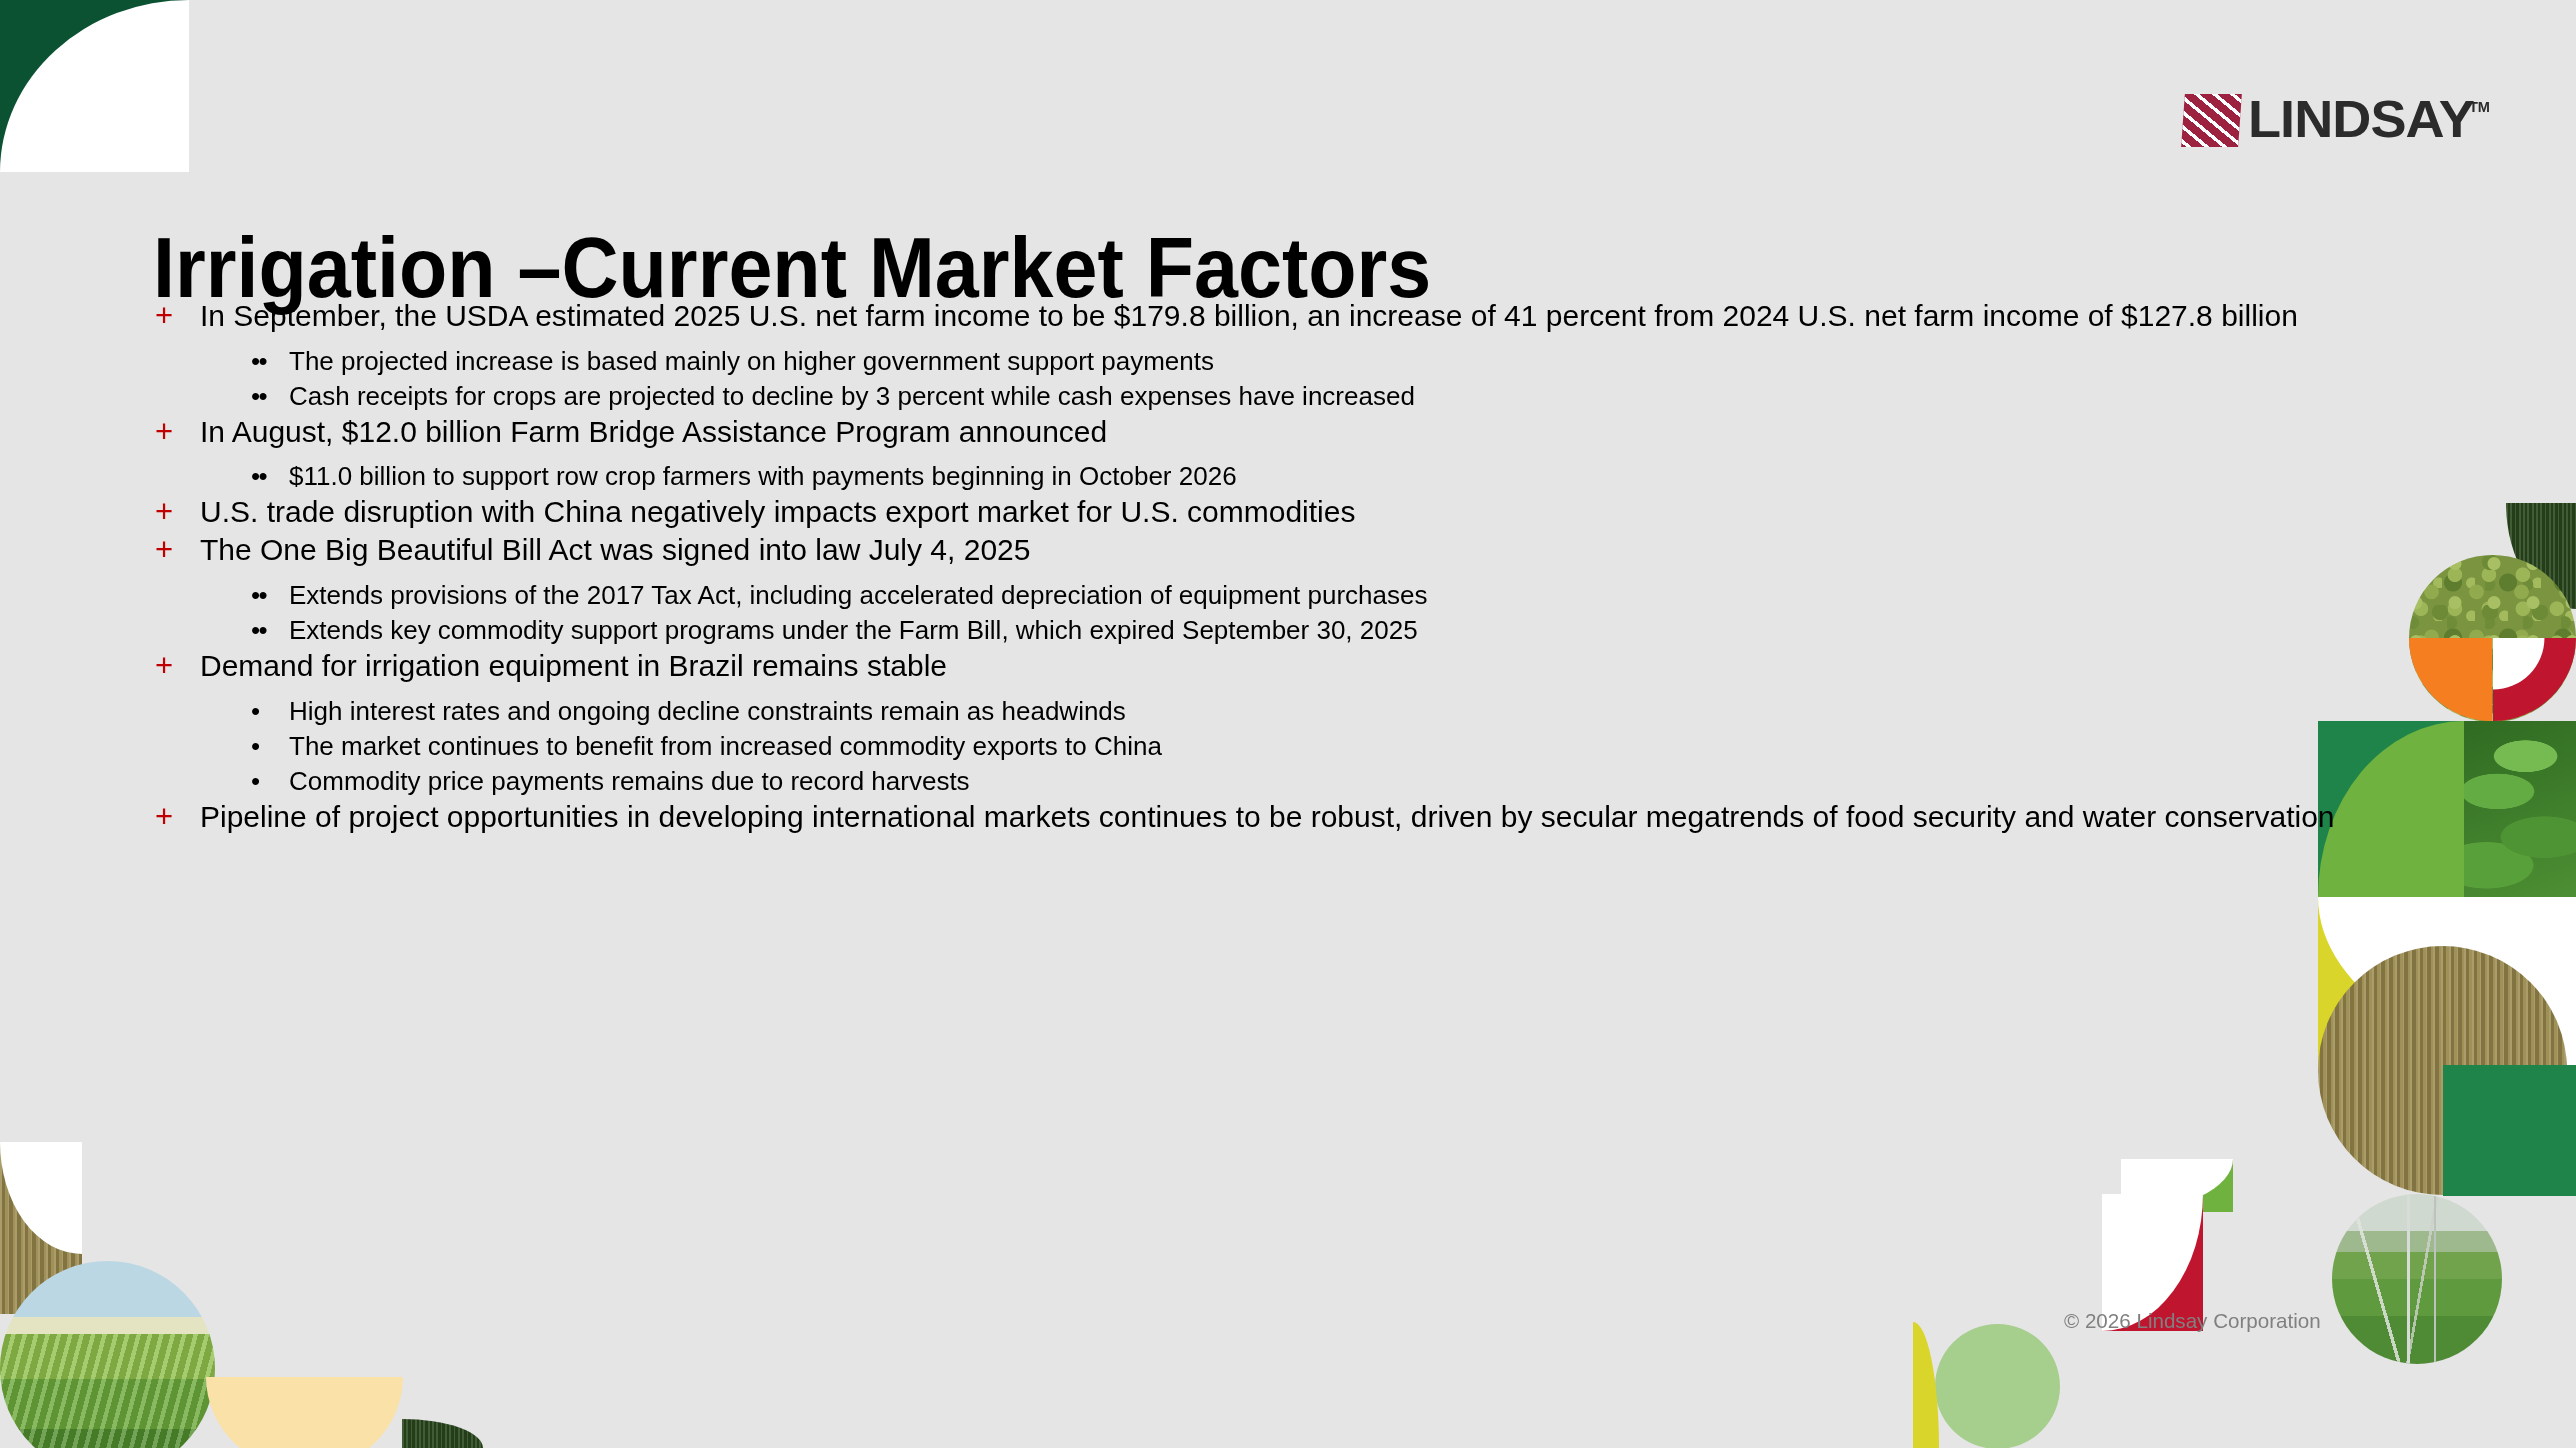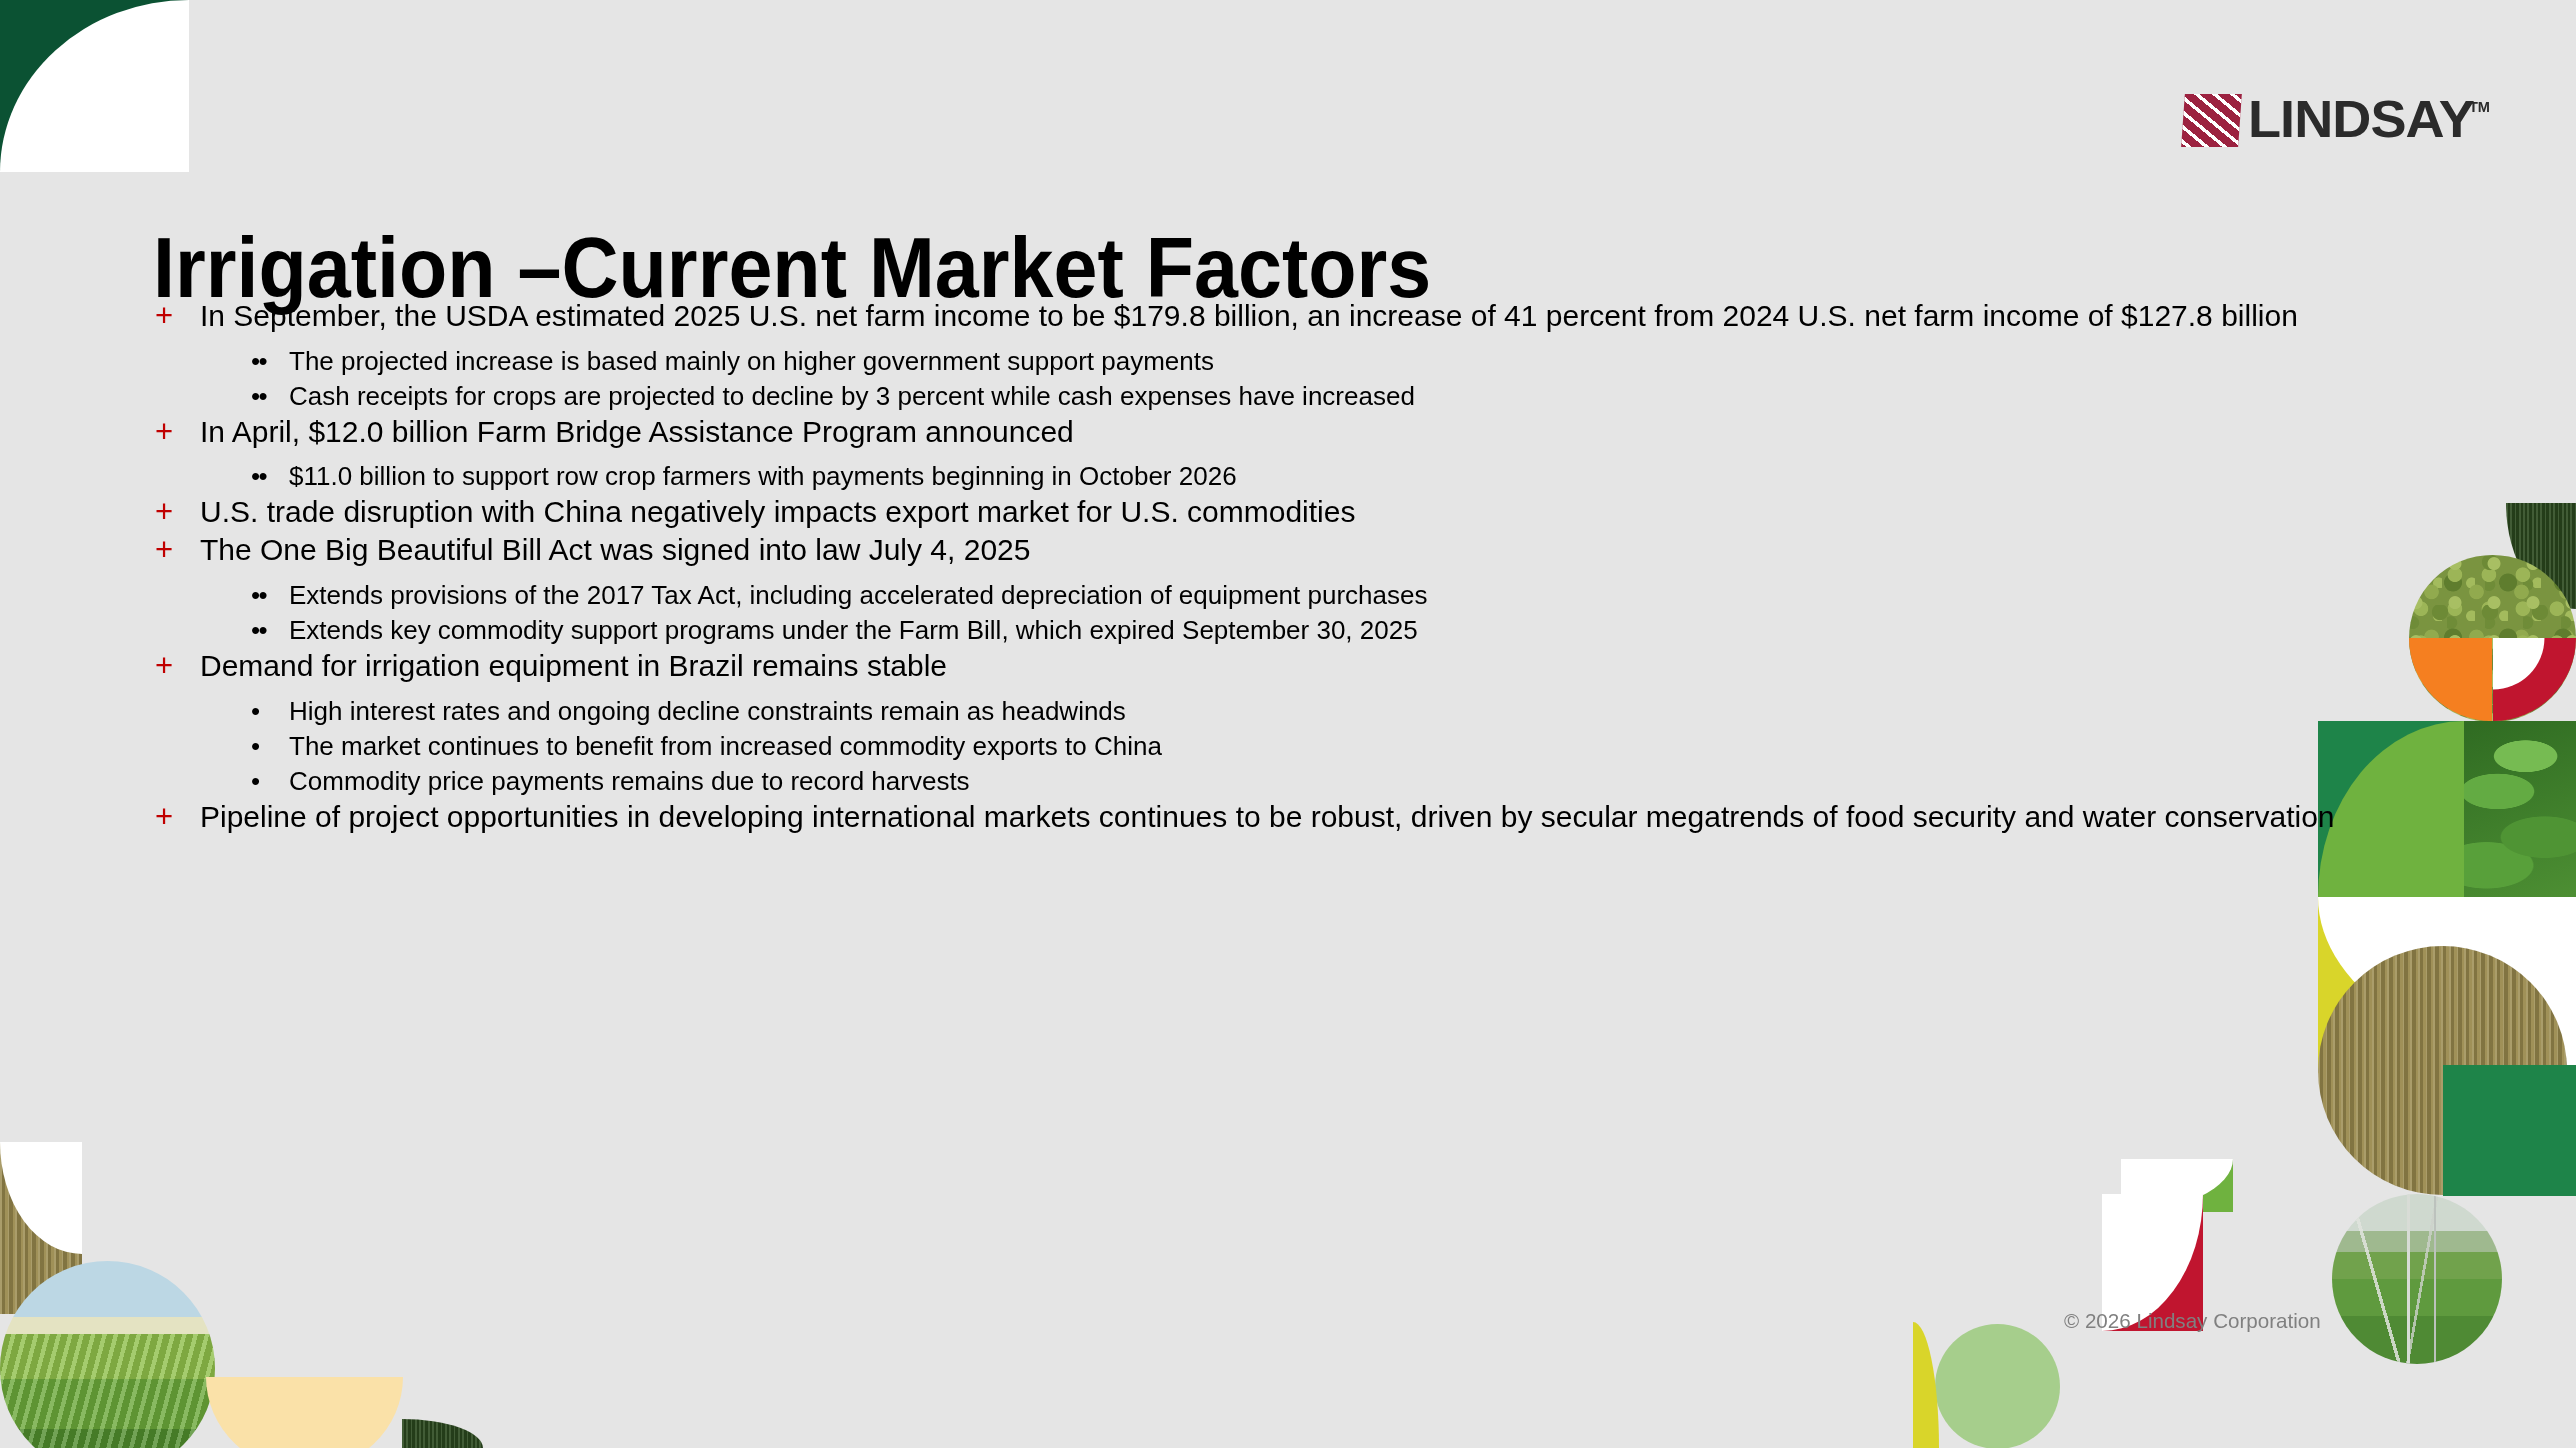--- a/index.html
+++ b/index.html
@@ -294,21 +294,21 @@
         <div class="row lvl2">
           <span class="mk2">••</span>
           <span class="tx2">Cash receipts for crops are projected to decline by 3 percent while cash expenses have increased</span>
         </div>
       </div>
     </div>
 
     <div class="blk">
       <div class="row lvl1">
         <span class="mk1">+</span>
-        <span class="tx1">In April, $12.0 billion Farm Bridge Assistance Program announced</span>
+        <span class="tx1">In August, $12.0 billion Farm Bridge Assistance Program announced</span>
       </div>
       <div class="sub">
         <div class="row lvl2">
           <span class="mk2">••</span>
           <span class="tx2">$11.0 billion to support row crop farmers with payments beginning in October 2026</span>
         </div>
       </div>
     </div>
 
     <div class="blk">

